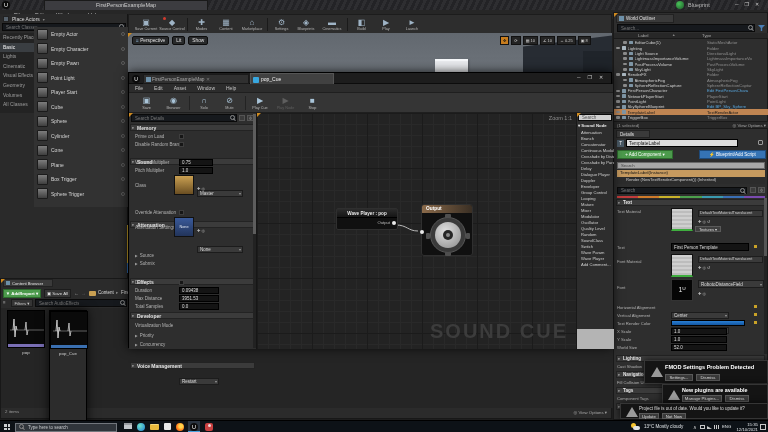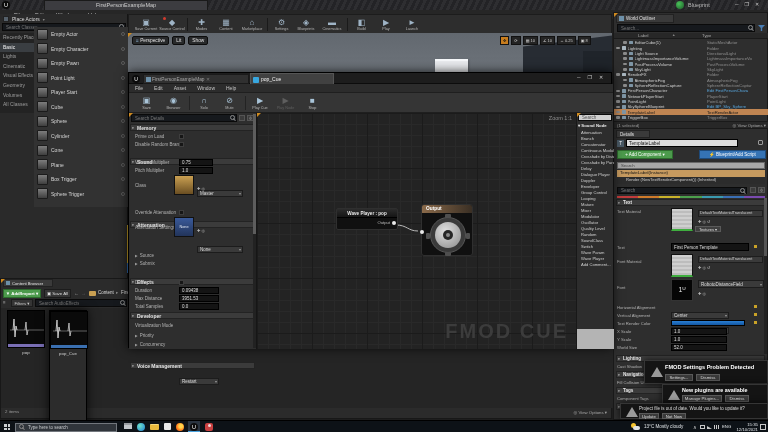--- a/index.html
+++ b/index.html
@@ -708,21 +708,21 @@
         <div class="a" style="left:4px;top:4px;width:26px;height:26px;border-radius:50%;background:radial-gradient(circle at 40% 35%,#e0e0e0,#8a8a8a)"></div>
         <div class="a" style="left:12px;top:12px;width:10px;height:10px;border-radius:50%;background:#262626"></div>
         <div class="a" style="left:15px;top:15px;width:4px;height:4px;border-radius:50%;background:#8a8a8a"></div>
       </div>
       <div class="a" style="left:23px;top:9px;width:6px;height:4px;background:#4e4e4e;border-radius:1px"></div>
       <div class="a" style="left:23px;top:47px;width:6px;height:4px;background:#4e4e4e;border-radius:1px"></div>
       <div class="a" style="left:4px;top:28px;width:4px;height:6px;background:#4e4e4e;border-radius:1px"></div>
       <div class="a" style="left:44px;top:28px;width:4px;height:6px;background:#4e4e4e;border-radius:1px"></div>
       <div class="pin" style="left:-2px;top:25px"></div>
     </div>
-    <div class="a watermark tx">FMOD CUE</div>
+    <div class="a watermark tx">SOUND CUE</div>
   </div>
 
   <div class="a pal">
     <div class="a tick" style="left:0;top:0"></div>
     <div class="a searchbox" style="left:1px;top:1px;width:34px;height:7px;background:#cfcfcf;color:#555">
       <span class="tx">Search</span>
     </div>
     <div class="a tx" style="left:1px;top:10px;width:35px;font-size:4.3px;font-weight:bold;color:#e8e8e8">▾ <span>Sound Node</span></div>
     <div class="a" style="left:0;top:17px;width:37px">
 

